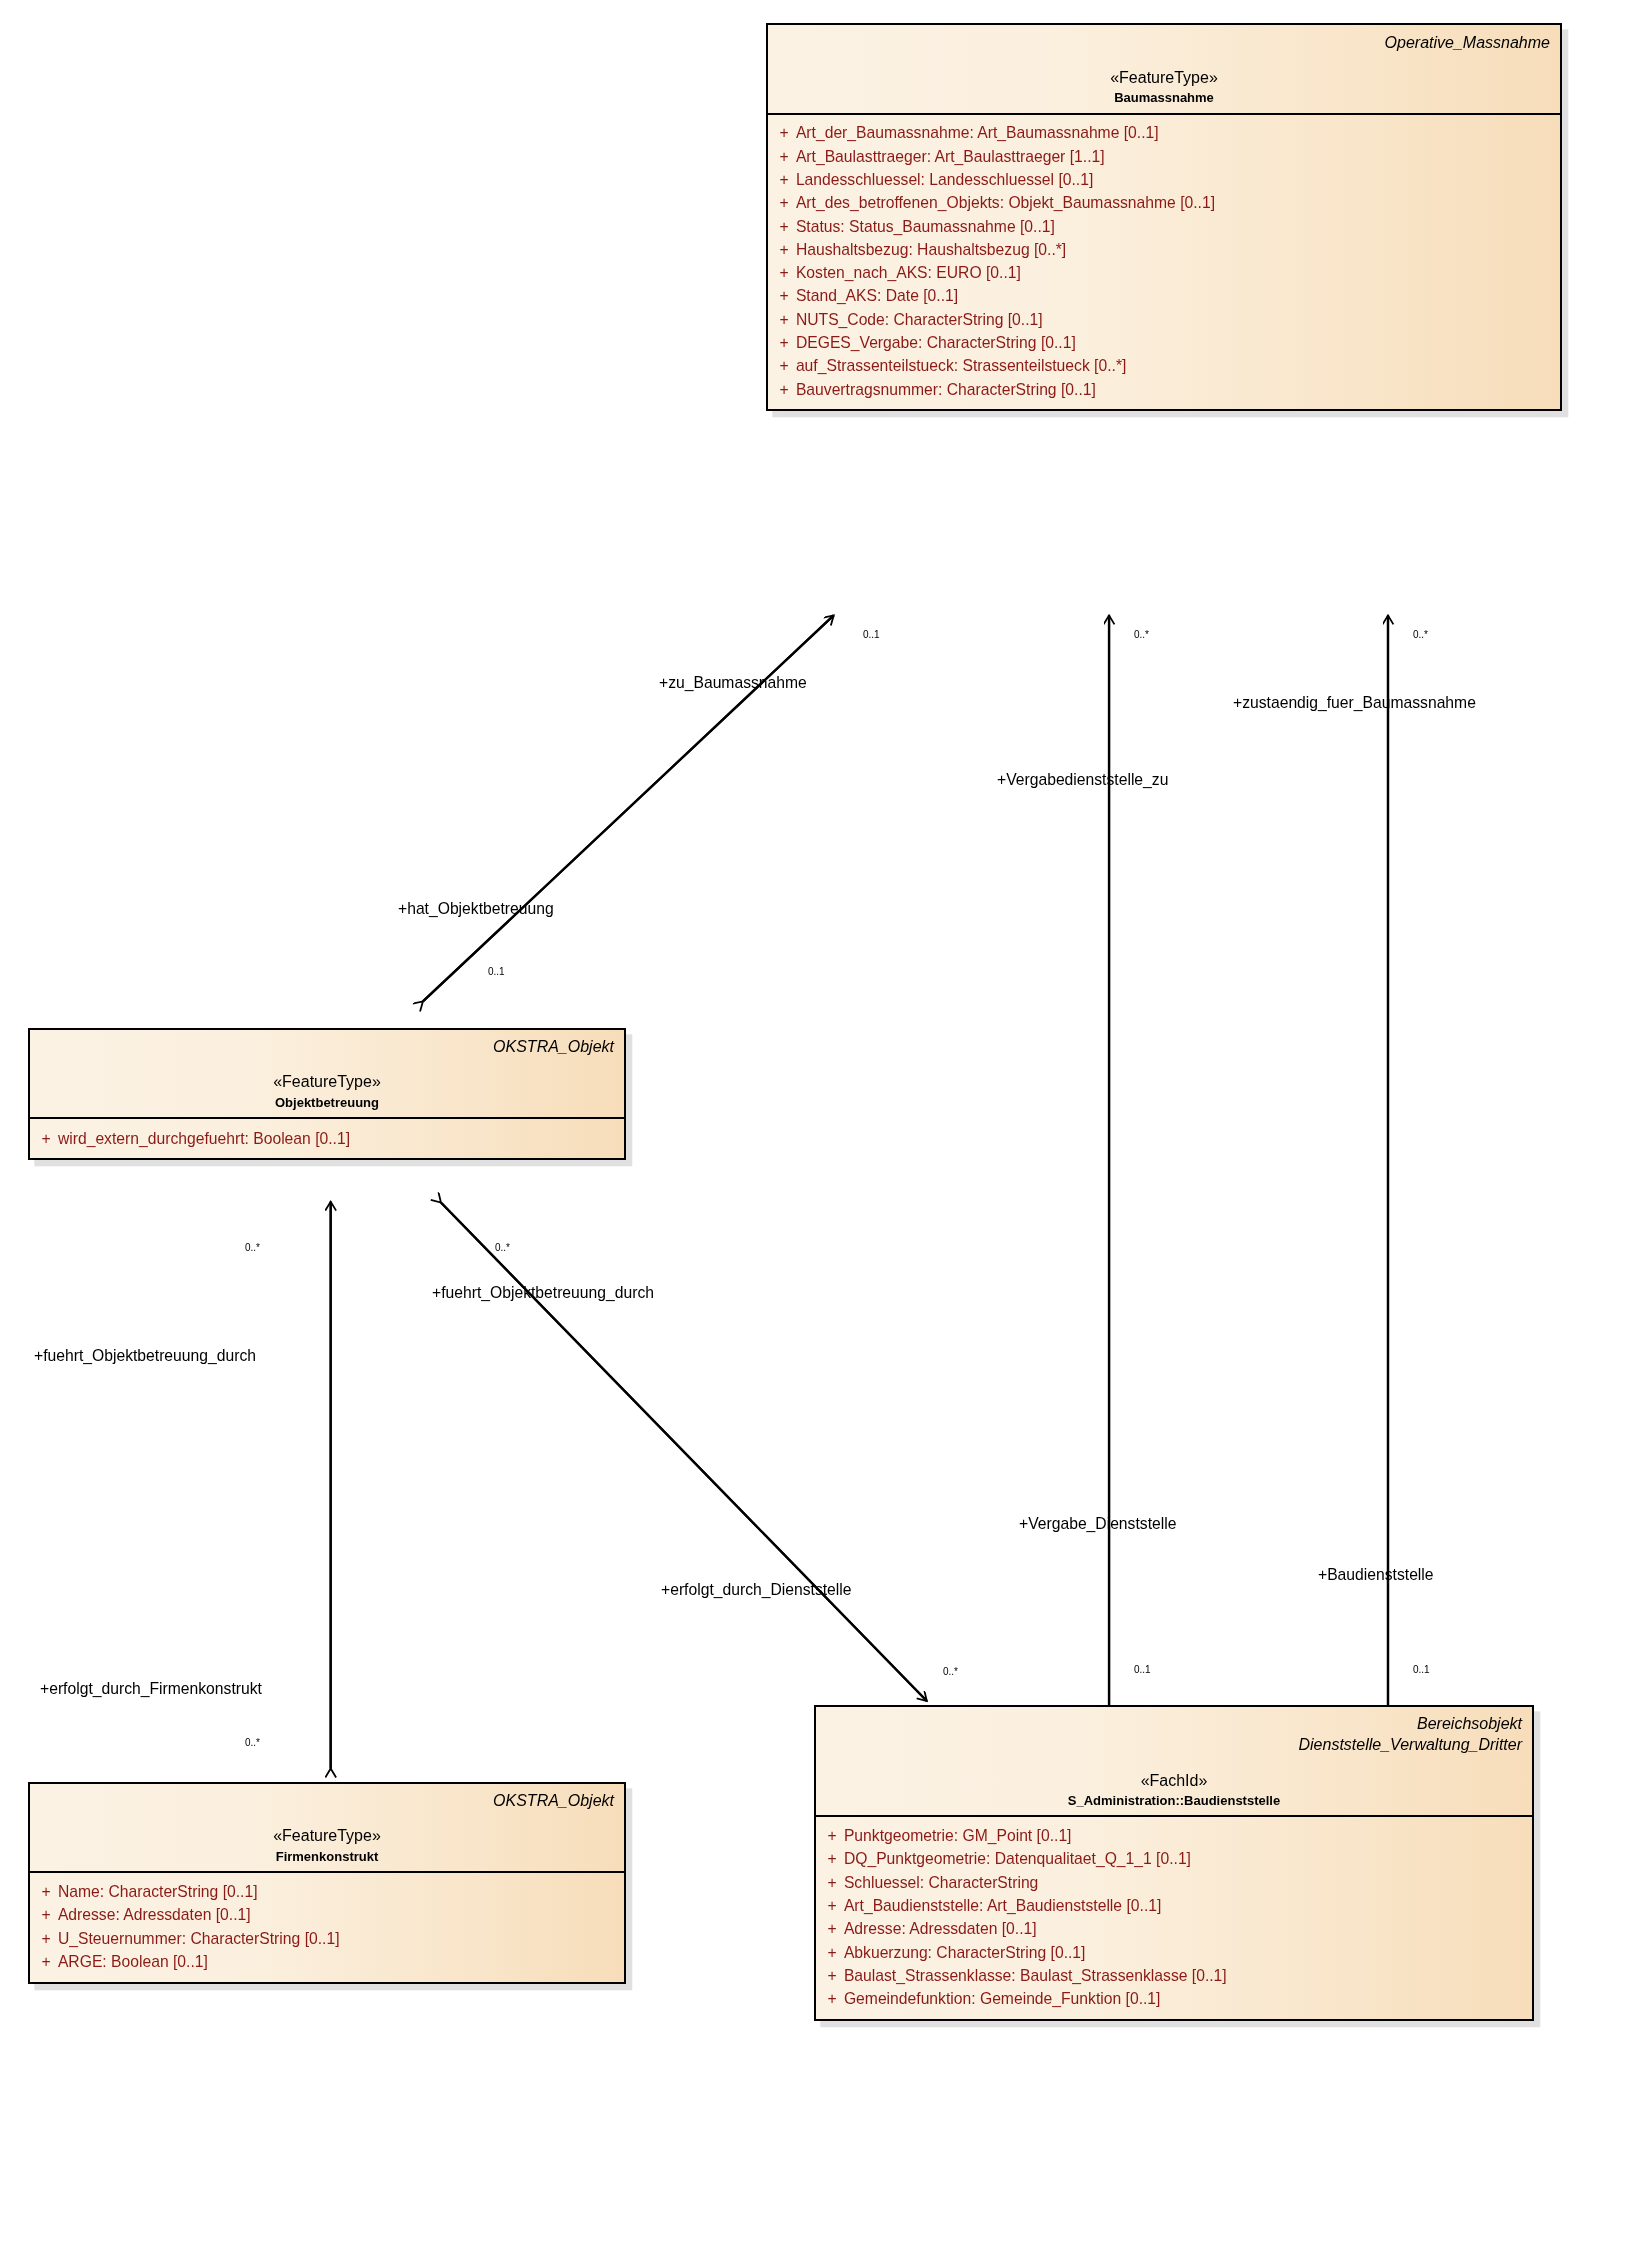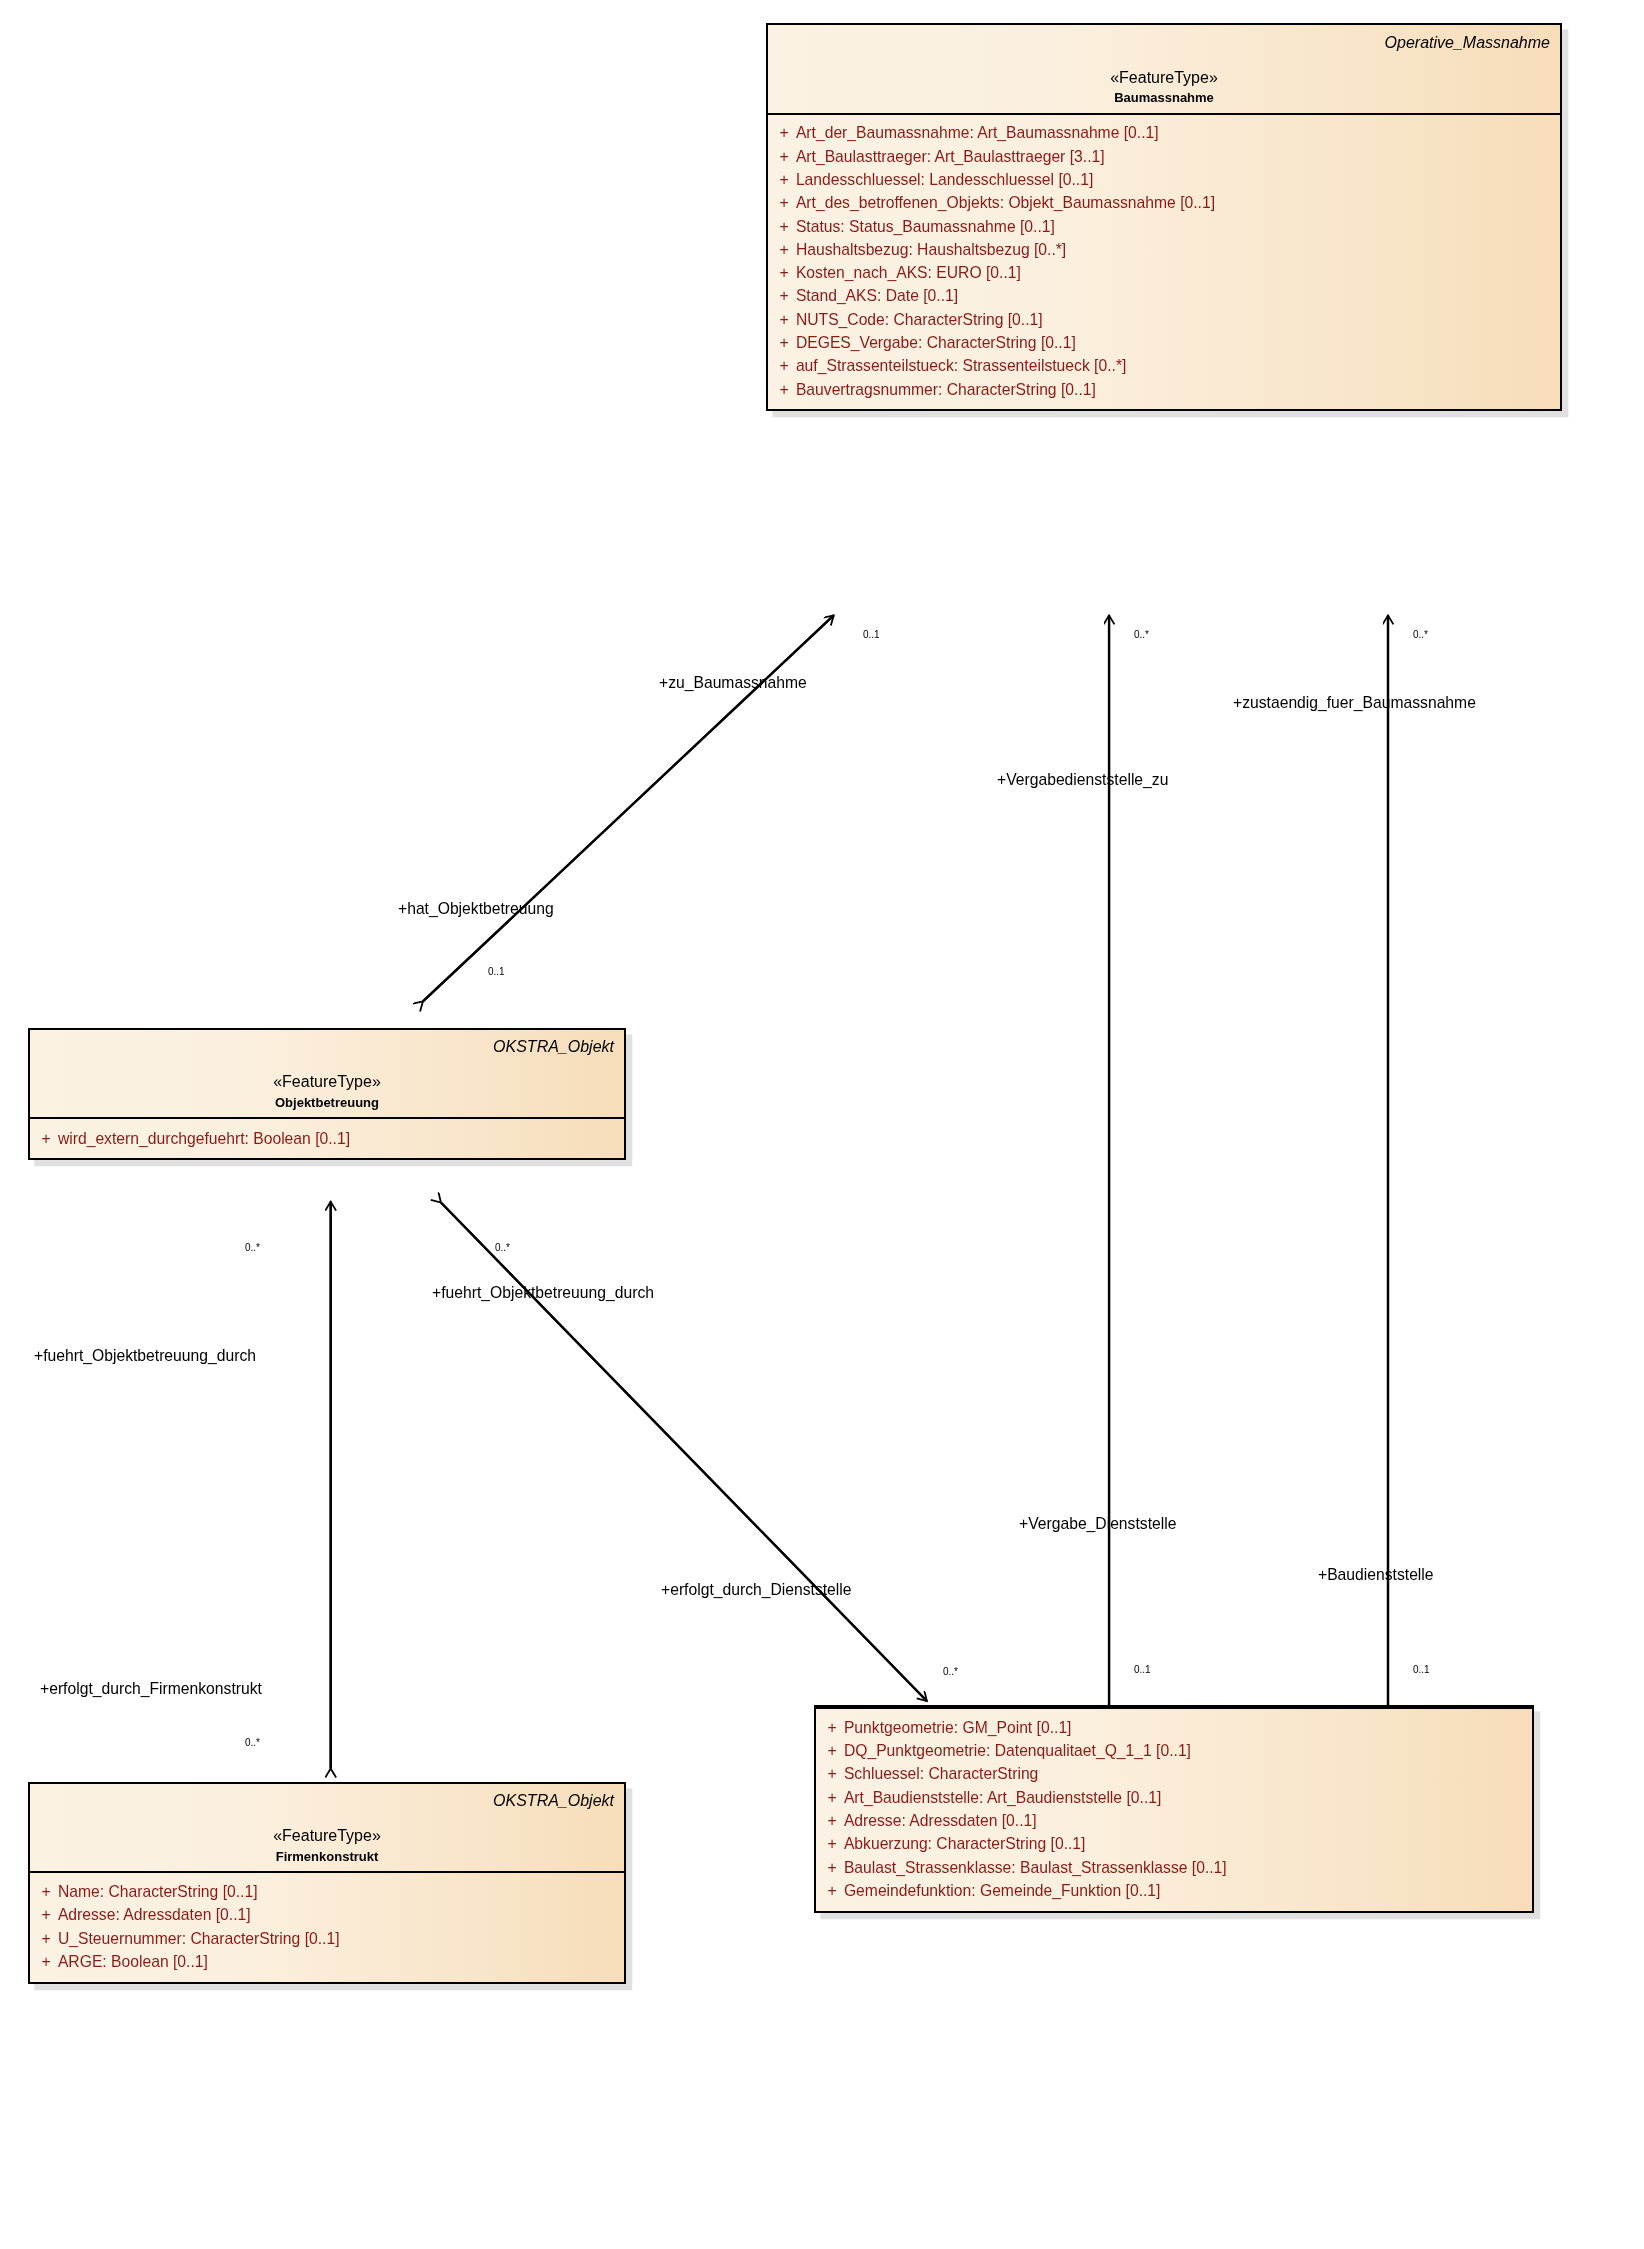--- a/index.html
+++ b/index.html
@@ -145,21 +145,21 @@
       <div class="uml-name">Baumassnahme</div>
     </div>
     <div class="uml-sep"></div>
     <div class="uml-attrs">
       <div class="attr">
         <span class="vis">+</span>
         <span class="sig">Art_der_Baumassnahme: Art_Baumassnahme [0..1]</span>
       </div>
       <div class="attr">
         <span class="vis">+</span>
-        <span class="sig">Art_Baulasttraeger: Art_Baulasttraeger [3..1]</span>
+        <span class="sig">Art_Baulasttraeger: Art_Baulasttraeger [1..1]</span>
       </div>
       <div class="attr">
         <span class="vis">+</span>
         <span class="sig">Landesschluessel: Landesschluessel [0..1]</span>
       </div>
       <div class="attr">
         <span class="vis">+</span>
         <span class="sig">Art_des_betroffenen_Objekts: Objekt_Baumassnahme [0..1]</span>
       </div>
       <div class="attr">
@@ -233,20 +233,26 @@
         <span class="sig">U_Steuernummer: CharacterString [0..1]</span>
       </div>
       <div class="attr">
         <span class="vis">+</span>
         <span class="sig">ARGE: Boolean [0..1]</span>
       </div>
     </div>
   </div>
 
   <div class="uml-class" style="left:814px; top:1705px; width:720px;">
+    <div class="uml-head">
+      <div class="uml-qualifier">Bereichsobjekt</div>
+      <div class="uml-qualifier">Dienststelle_Verwaltung_Dritter</div>
+      <div class="uml-stereotype">«FachId»</div>
+      <div class="uml-name">S_Administration::Baudienststelle</div>
+    </div>
     <div class="uml-sep"></div>
     <div class="uml-attrs">
       <div class="attr">
         <span class="vis">+</span>
         <span class="sig">Punktgeometrie: GM_Point [0..1]</span>
       </div>
       <div class="attr">
         <span class="vis">+</span>
         <span class="sig">DQ_Punktgeometrie: Datenqualitaet_Q_1_1 [0..1]</span>
       </div>

